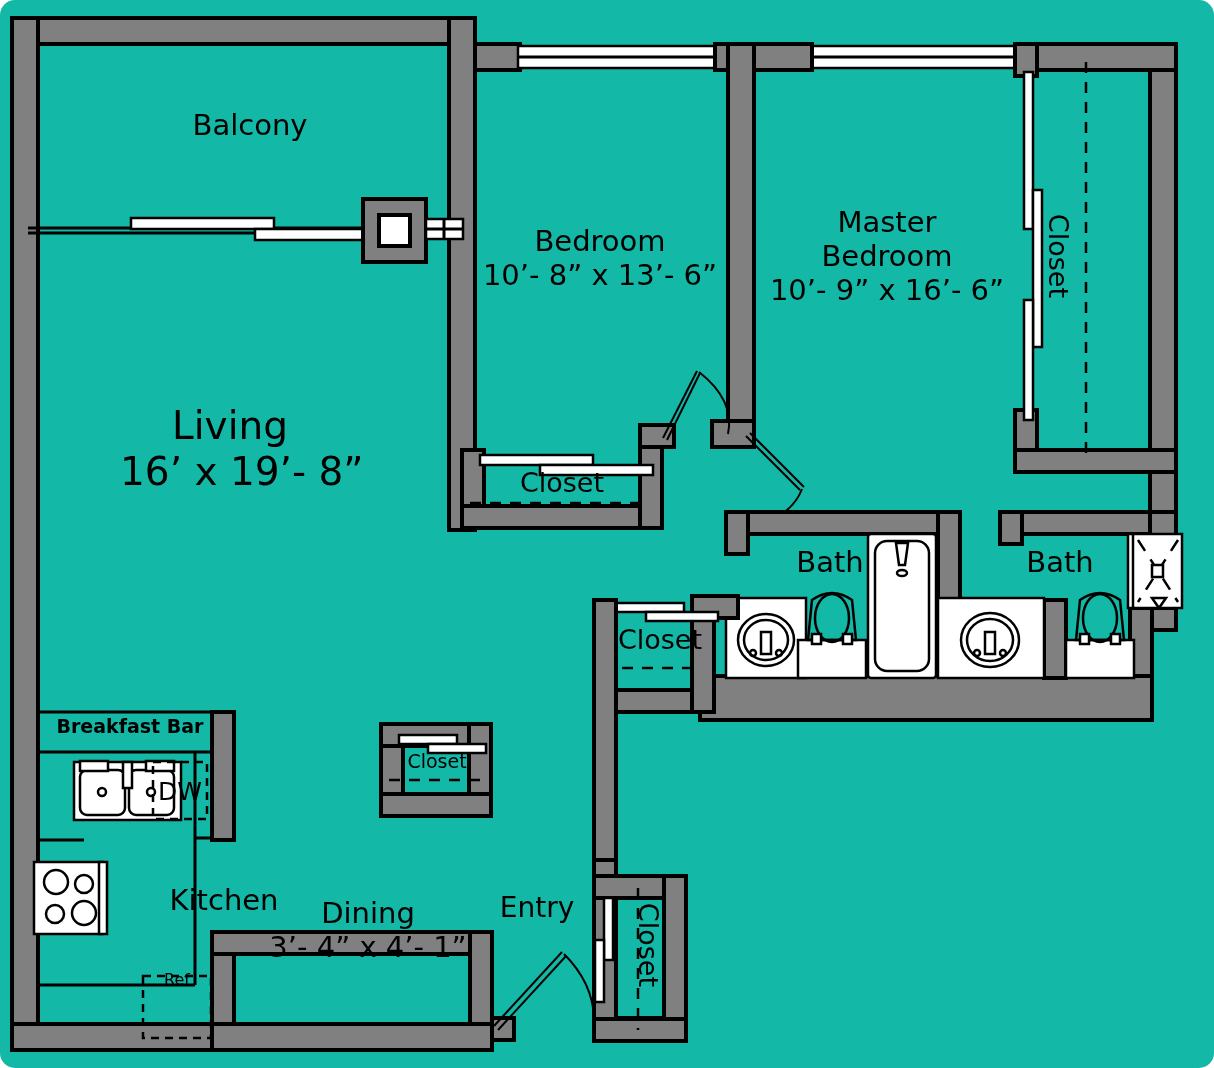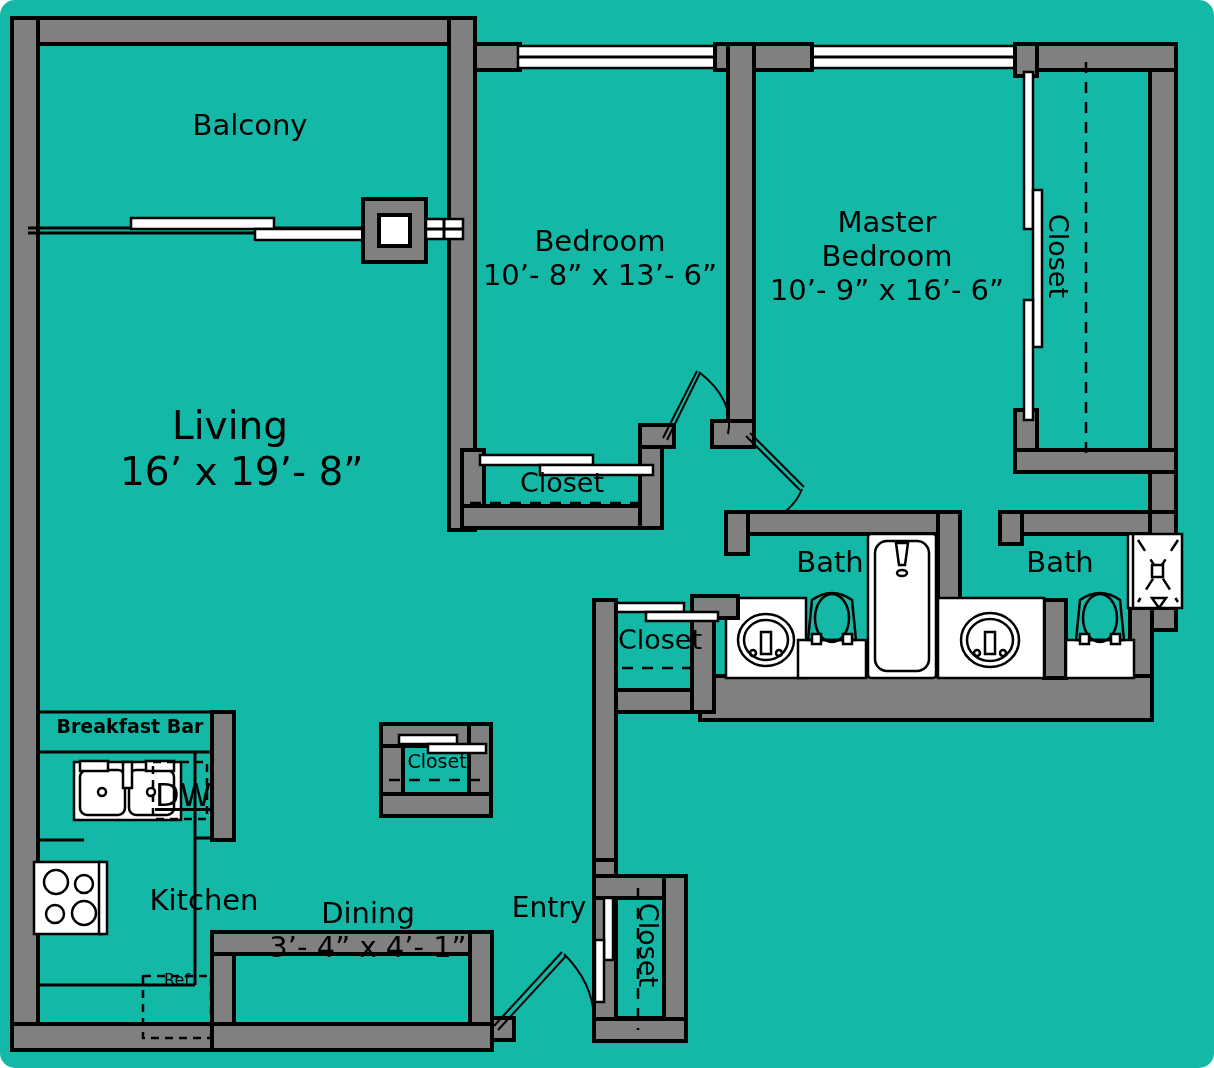--- a/index.html
+++ b/index.html
@@ -311,42 +311,42 @@
   </div>
 
   <div class="lbl" style="left:780px;top:545px;width:100px;font-size:29px;">
     <span>Bath</span>
   </div>
 
   <div class="lbl" style="left:1010px;top:545px;width:100px;font-size:29px;">
     <span>Bath</span>
   </div>
 
-  <div class="lbl" style="left:134px;top:883px;width:140px;font-size:29px;">
+  <div class="lbl" style="left:154px;top:883px;width:140px;font-size:29px;">
     <span>Kitchen</span>
   </div>
 
   <div class="lbl" style="left:50px;top:715px;width:160px;font-size:19px;font-weight:bold;">
     <span>Breakfast Bar</span>
   </div>
 
-  <div class="lbl" style="left:155px;top:777px;width:50px;font-size:32px;text-decoration:underline;">
+  <div class="lbl" style="left:155px;top:777px;width:50px;font-size:25px;">
     <span>DW</span>
   </div>
 
   <div class="lbl" style="left:147px;top:971px;width:60px;font-size:16px;">
     <span>Ref</span>
   </div>
 
   <div class="lbl" style="left:232px;top:896px;width:272px;font-size:29px;">
     <div>Dining</div>
     <div>3’- 4” x 4’- 1”</div>
   </div>
 
-  <div class="lbl" style="left:494px;top:891px;width:110px;font-size:28px;">
+  <div class="lbl" style="left:482px;top:891px;width:110px;font-size:28px;">
     <span>Entry</span>
   </div>
 
   <div class="lbl" style="left:492px;top:467px;width:140px;font-size:27px;">
     <span>Closet</span>
   </div>
 
   <div class="lbl lbl-v" style="left:988px;top:240px;width:140px;font-size:27px;transform:rotate(90deg);">
     <span>Closet</span>
   </div>

